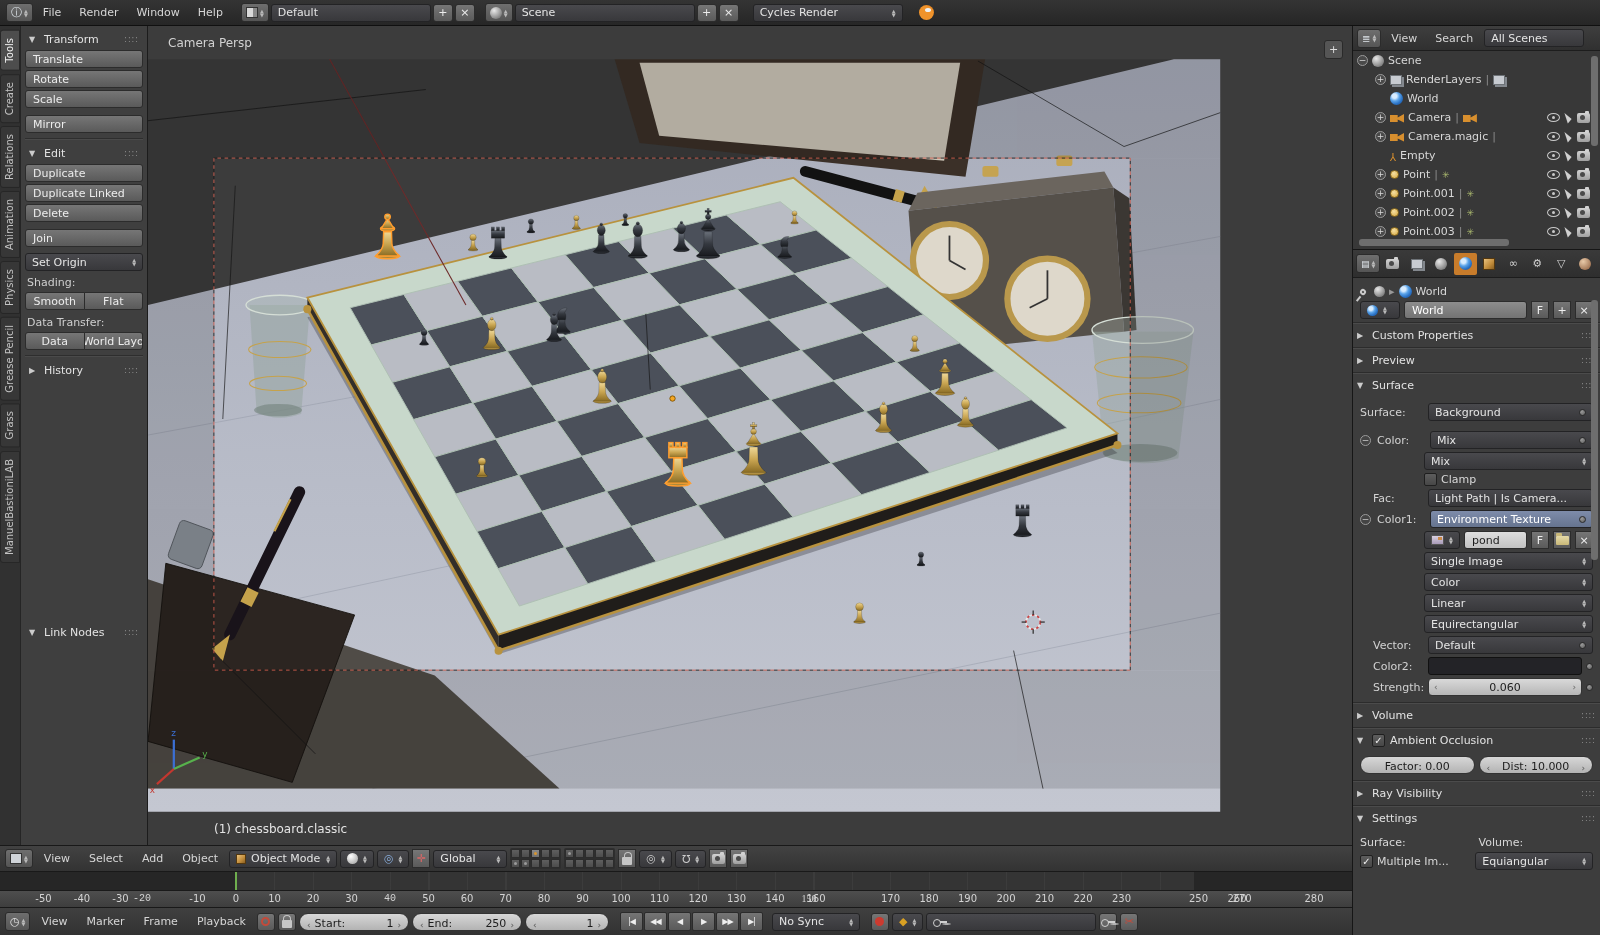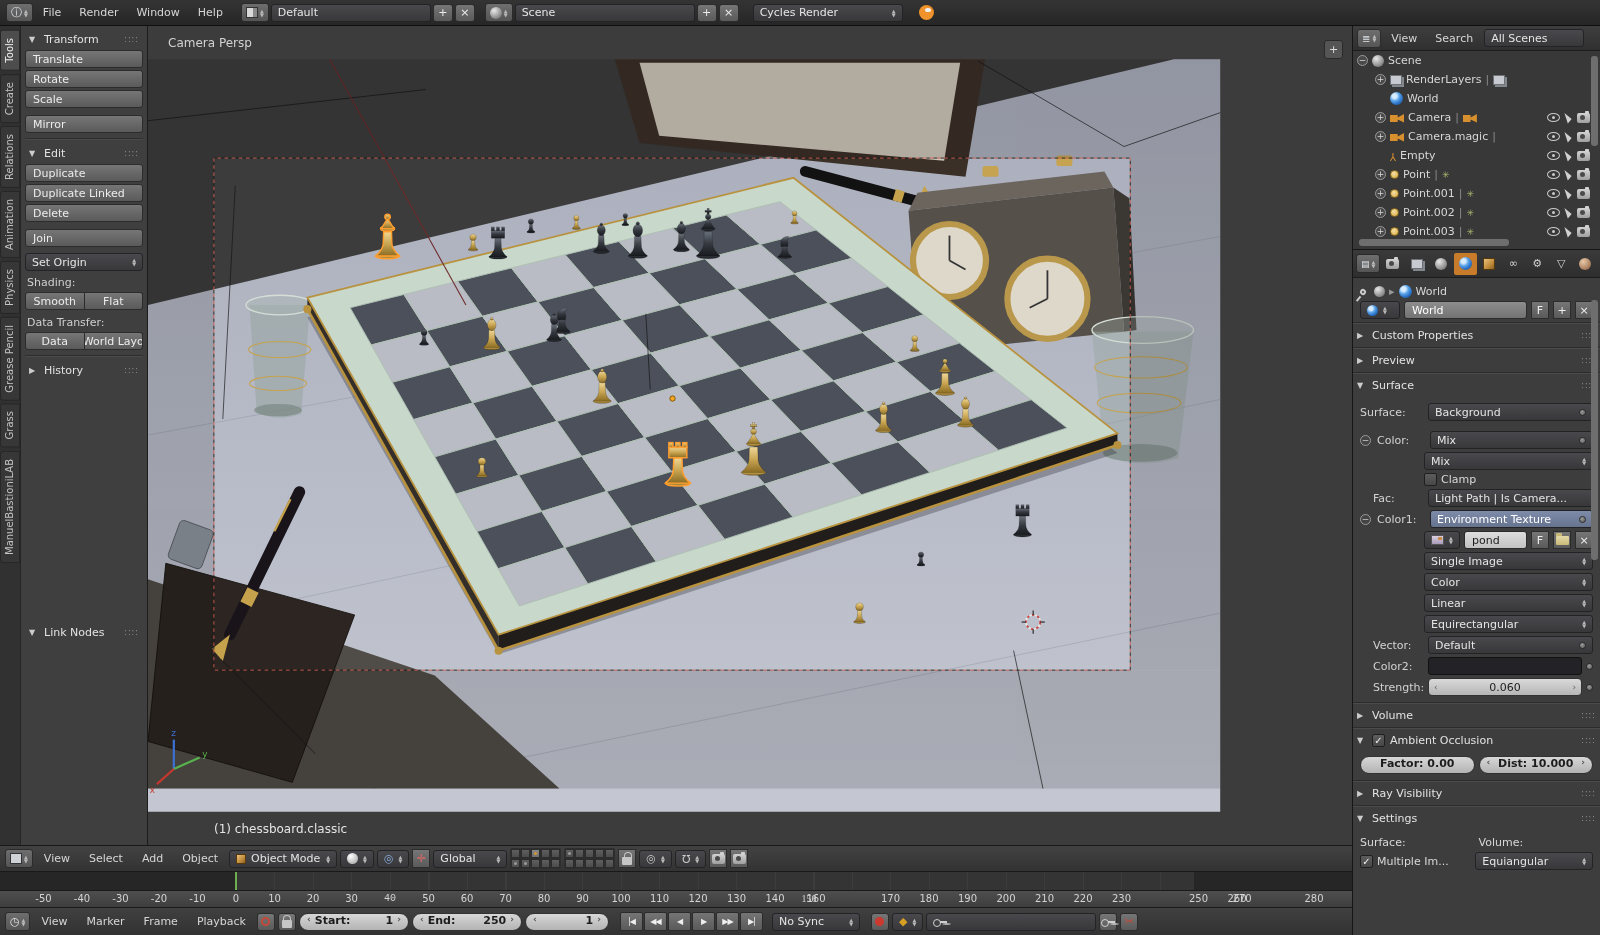--- a/index.html
+++ b/index.html
@@ -15,21 +15,21 @@
          padding:0 7px; white-space:nowrap; overflow:hidden; }
   .btn-left { justify-content:flex-start; }
   .dd { background:linear-gradient(#49494d,#38383b); border:1px solid #232325; border-radius:3px;
         color:#e4e4e4; height:18px; display:flex; align-items:center; padding:0 6px; gap:5px;
         white-space:nowrap; overflow:hidden; }
   .dd .lbl { flex:1; overflow:hidden; text-overflow:ellipsis; }
   .ud { display:flex; flex-direction:column; font-size:5px; line-height:4px; color:#b9b9b9; flex:none; }
   .ddot { width:7px; height:7px; border-radius:50%; background:radial-gradient(circle at 35% 30%,#9a9a9a,#5f5f5f);
           border:1px solid #2a2a2a; flex:none; }
   .pill { background:linear-gradient(#d7d7d7,#b3b3b3); border:1px solid #333; border-radius:9px;
-          color:#1d1d1d; height:18px; display:flex; align-items:flex-start; padding:0 7px; gap:4px; white-space:nowrap;font-weight:bold; }
+          color:#1d1d1d; height:18px; display:flex; align-items:flex-end; padding:0 7px; gap:4px; white-space:nowrap; }
   .pill .arr { color:#555; font-size:9px; }
   .menu { padding:0 8px; color:#d6d6d6; line-height:24px; white-space:nowrap; }
   .phdr { display:flex; align-items:center; gap:5px; height:20px; color:#e2e2e2; padding:0 4px; }
   .phdr .tri { font-size:8px; color:#cccccc; width:10px; }
   .grip { margin-left:auto; color:#909090; font-size:8px; letter-spacing:1px; }
   .cb { width:13px; height:13px; border:1px solid #1f1f1f; border-radius:2px;
         background:linear-gradient(#5d5d5d,#474747); display:flex; align-items:center; justify-content:center;
         color:#f0f0f0; font-size:10px; flex:none; }
 
   
@@ -724,21 +724,21 @@
   </div>
 
   <div id="tl-canvas" class="abs">
     <div id="tl-range"></div>
     <div id="tl-playhead"></div>
   </div>
   <div id="tl-ruler" class="abs">
       <span class="tick" style="left: 43.5px;">-50</span>
       <span class="tick" style="left: 82px;">-40</span>
       <span class="tick" style="left: 120.5px;">-30</span>
-      <span class="tick" style="left: 159px;">-20</span>
+      <span class="tick" style="left: 142px; font-family: Liberation Mono, monospace;">-20</span>
       <span class="tick" style="left: 197.5px;">-10</span>
       <span class="tick" style="left: 236px;">0</span>
       <span class="tick" style="left: 274.5px;">10</span>
       <span class="tick" style="left: 313px;">20</span>
       <span class="tick" style="left: 351.5px;">30</span>
       <span class="tick" style="left: 390px; font-family: Liberation Mono, monospace;">40</span>
       <span class="tick" style="left: 428.5px;">50</span>
       <span class="tick" style="left: 467px;">60</span>
       <span class="tick" style="left: 505.5px;">70</span>
       <span class="tick" style="left: 544px;">80</span>

